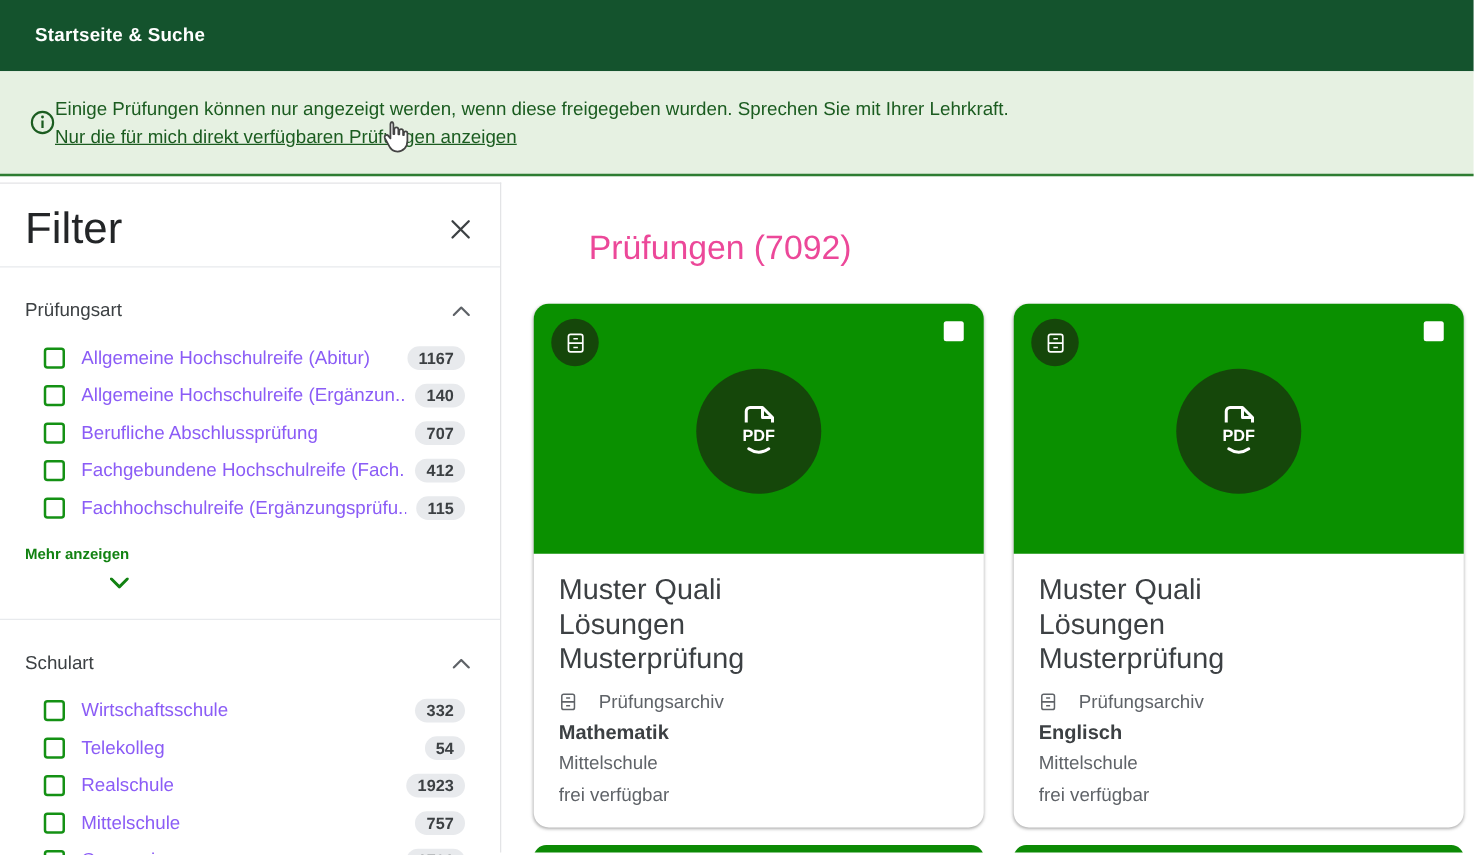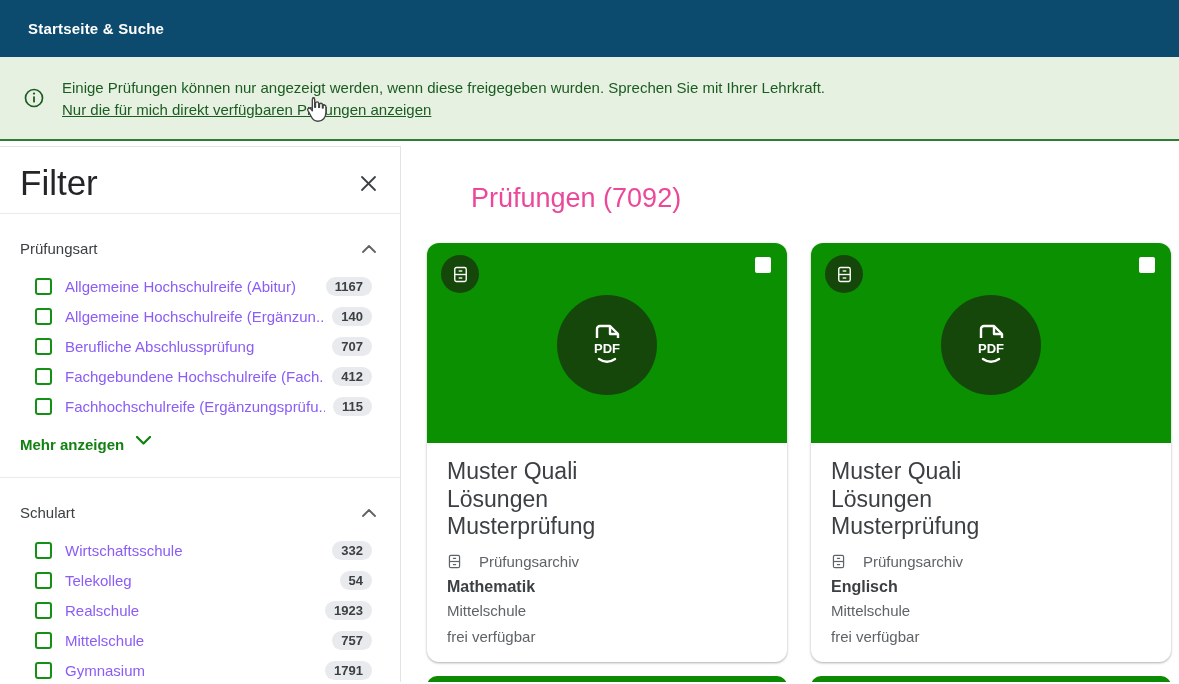--- a/index.html
+++ b/index.html
@@ -1,25 +1,25 @@
 <!DOCTYPE html>
 <html><head>
 <meta charset="utf-8">
 <style>
   * { margin:0; padding:0; box-sizing:border-box; }
   html,body { width:1179px; height:684px; overflow:hidden; background:#fff;
     font-family:"Liberation Sans", sans-serif; }
 
   
-  .topbar { height:57px; background:#0c4a6e; display:flex; align-items:center; padding-left:28px; }
+  .topbar { height:57px; background:#14532d; display:flex; align-items:center; padding-left:28px; }
   .topbar-title { color:#fff; font-size:15px; font-weight:700; letter-spacing:.2px; }
 
   
   .banner { height:84px; background:#e6f1e2; border-bottom:2px solid #2e7d32;
-    display:flex; align-items:center; gap:18px; padding-left:24px; }
+    display:flex; align-items:center; padding-left:24px; }
   .banner-texts { display:flex; flex-direction:column; gap:3px; }
   .banner-line { color:#1b5c20; font-size:15px; line-height:19px; }
   .banner-link { color:#1b5c20; font-size:15px; line-height:19px; text-decoration:underline; cursor:pointer; width:max-content; }
 
   
   .content { display:flex; height:541px; }
 
   
   .filter-panel { width:401px; flex:none; margin-top:5px;
     border-top:1px solid #e3e4e6; border-right:1px solid #e3e4e6; background:#fff; }
@@ -32,22 +32,22 @@
     padding:26px 24px 0 20px; }
   .section-title { font-size:15px; color:#3c4043; }
   .chev-btn { cursor:pointer; display:flex; align-items:center; }
   .filter-items { margin-top:14px; }
   .filter-row { height:30px; display:flex; align-items:center; padding:0 28px 0 35px; cursor:pointer; }
   .checkbox { width:17px; height:17px; border:2px solid #149114; border-radius:3px;
     background:#fff; flex:none; margin-right:13px; }
   .filter-label { font-size:15px; color:#8b5cf6; flex:1; white-space:nowrap; overflow:hidden; }
   .count-badge { background:#e8eaed; border-radius:10px; padding:2px 9px;
     font-size:13px; font-weight:700; color:#3c4043; margin-left:8px; }
-  .more-link { display:flex; align-items:flex-start; gap:12px; margin:15px 0 0 20px;
-    color:#128212; font-size:15px; font-weight:600; cursor:pointer; width:max-content; }
+  .more-link { display:flex; align-items:flex-end; gap:12px; margin:15px 0 0 20px;
+    color:#128212; font-size:12px; font-weight:600; cursor:pointer; width:max-content;flex-direction:column; }
   .section-gap { margin-top:24px; }
 
   
   .main { flex:1; padding:40px 0 0 26px; overflow:hidden; }
   .main-heading { font-size:27px; font-weight:400; color:#ec4899; line-height:34px;margin-left:44px; }
   .cards { display:flex; gap:24px; margin-top:28px; }
   .card { width:360px; height:419px; border-radius:12px; background:#fff;
     box-shadow:0 1px 3px rgba(0,0,0,.22), 0 1px 2px rgba(0,0,0,.12); cursor:pointer; }
   .card-header { height:200px; background:#0a9000; border-radius:12px 12px 0 0; position:relative; }
   .badge-circle { position:absolute; top:12px; left:14px; width:38px; height:38px; border-radius:50%;

